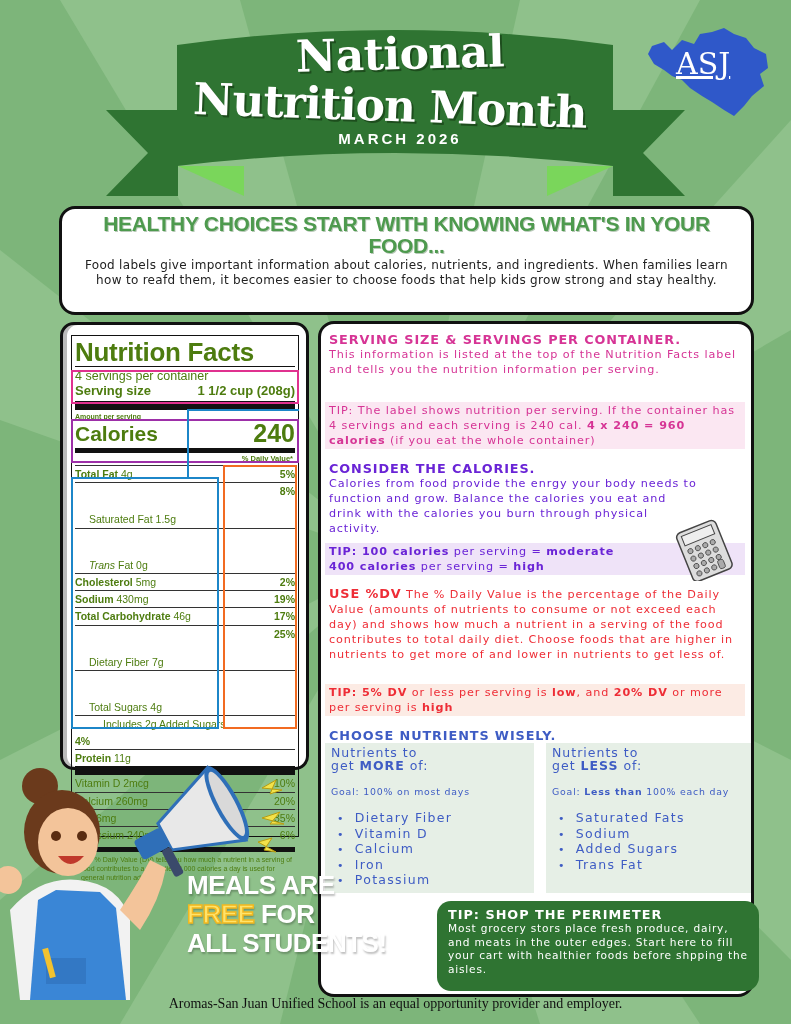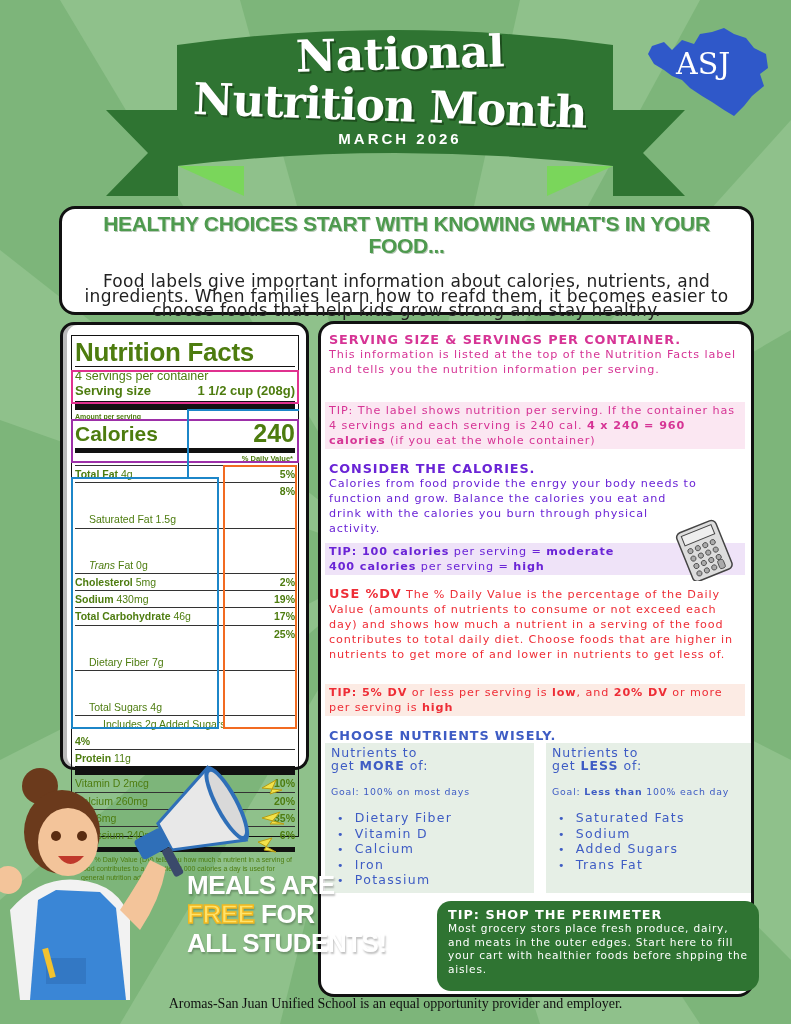--- a/index.html
+++ b/index.html
@@ -33,36 +33,36 @@
     position: absolute; left: 300px; width: 200px; top: 130px; text-align: center;
     font-family: "Liberation Sans", sans-serif; font-weight: bold; font-size: 15px;
     color: #fff; letter-spacing: 3px;
   }
 
   
   .logo { position: absolute; left: 642px; top: 24px; width: 130px; height: 94px; }
   .logo svg { width: 100%; height: 100%; }
   .logo-text {
     position: absolute; left: 34px; top: 22px;
-    font-family: "DejaVu Serif", serif; color: #fff; font-size: 30px;
+    font-family: "DejaVu Serif", serif; color: #fff; font-size: 30px; text-decoration: underline;
   }
 
   
   .intro {
     position: absolute; left: 59px; top: 206px; width: 695px; height: 109px;
     background: #fff; border: 3px solid #111; border-radius: 16px;
     text-align: center; padding: 4px 14px;
   }
   .intro-heading {
     font-family: "Liberation Sans", sans-serif; font-weight: bold; font-size: 21px;
     color: #4e9a4e; line-height: 22px; letter-spacing: -0.3px;
     text-shadow: 1px 1px 0 #2a5d2a55;
   }
   .intro-body {
-    font-size: 17px; color: #222; line-height: 14.5px; margin-top: 17px; letter-spacing: 0.3px;
+    font-size: 12px; color: #222; line-height: 14.5px; margin-top: 1px; letter-spacing: 0.3px;
   }
 
   
   .label-wrap {
     position: absolute; left: 60px; top: 322px; width: 249px; height: 448px;
     background: #fff; border: 3px solid #111; border-radius: 14px;
     box-shadow: 4px 0 0 #bbb inset;
   }
   .label {
     position: absolute; left: 8px; top: 10px; width: 228px; height: 502px;
@@ -80,21 +80,21 @@
   .nf-cal-val { font-weight: bold; font-size: 25px; line-height: 24px; }
   .nf-med { height: 5px; background: #111; margin: 3px 0 0; }
   .nf-dv-head { font-weight: bold; font-size: 7.5px; text-align: right; line-height: 12px; padding-right: 2px; }
   .nf-row { display: flex; justify-content: space-between; font-size: 10.5px; line-height: 16.3px; border-top: 1px solid #333; }
   .nf-row .v { font-weight: bold; }
   .nf-row.ind1 .n { padding-left: 14px; margin-top: 28px; }
   .nf-row.ind2 .n { padding-left: 28px; }
   .nf-row.ind2 { border-top-color: #333; margin-left: 0; flex-direction: column; }
   .nf-row b { font-weight: bold; }
   .nf-row i { font-style: italic; }
-  .nf-row.vit .v { font-weight: bold; }
+  .nf-row.vit .v { font-weight: normal; }
   .nf-bar { height: 9px; background: #111; }
   .nf-foot { font-size: 7px; line-height: 9px; margin-top: 4px; padding-left: 6px; text-indent: -5px; border-top: 5px solid #111; padding-top: 3px; }
 
   .hl { position: absolute; pointer-events: none; }
   .hl-pink { border: 2px solid #e0318f; }
   .hl-purple { border: 2px solid #9d2fa8; }
   .hl-blue { border: 2px solid #1c86c8; }
   .hl-orange { border: 2px solid #f26b21; }
 
   

